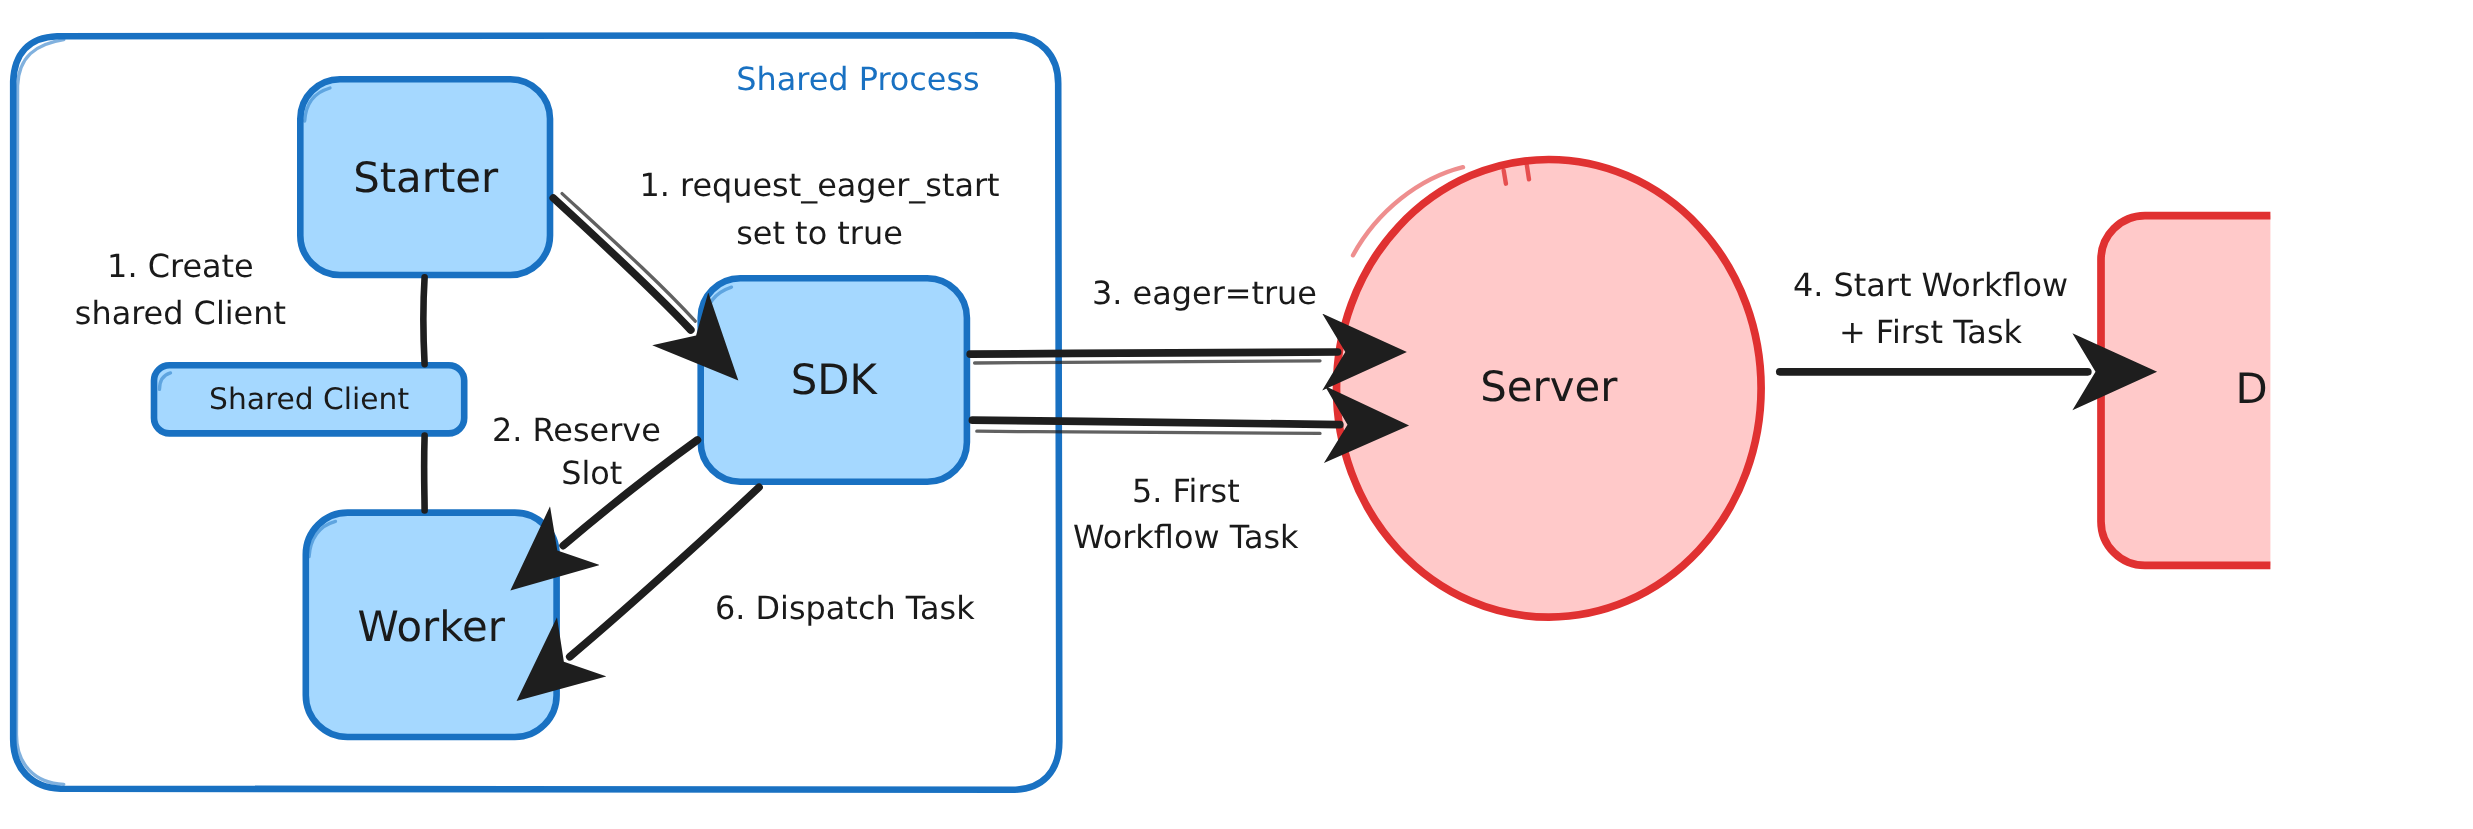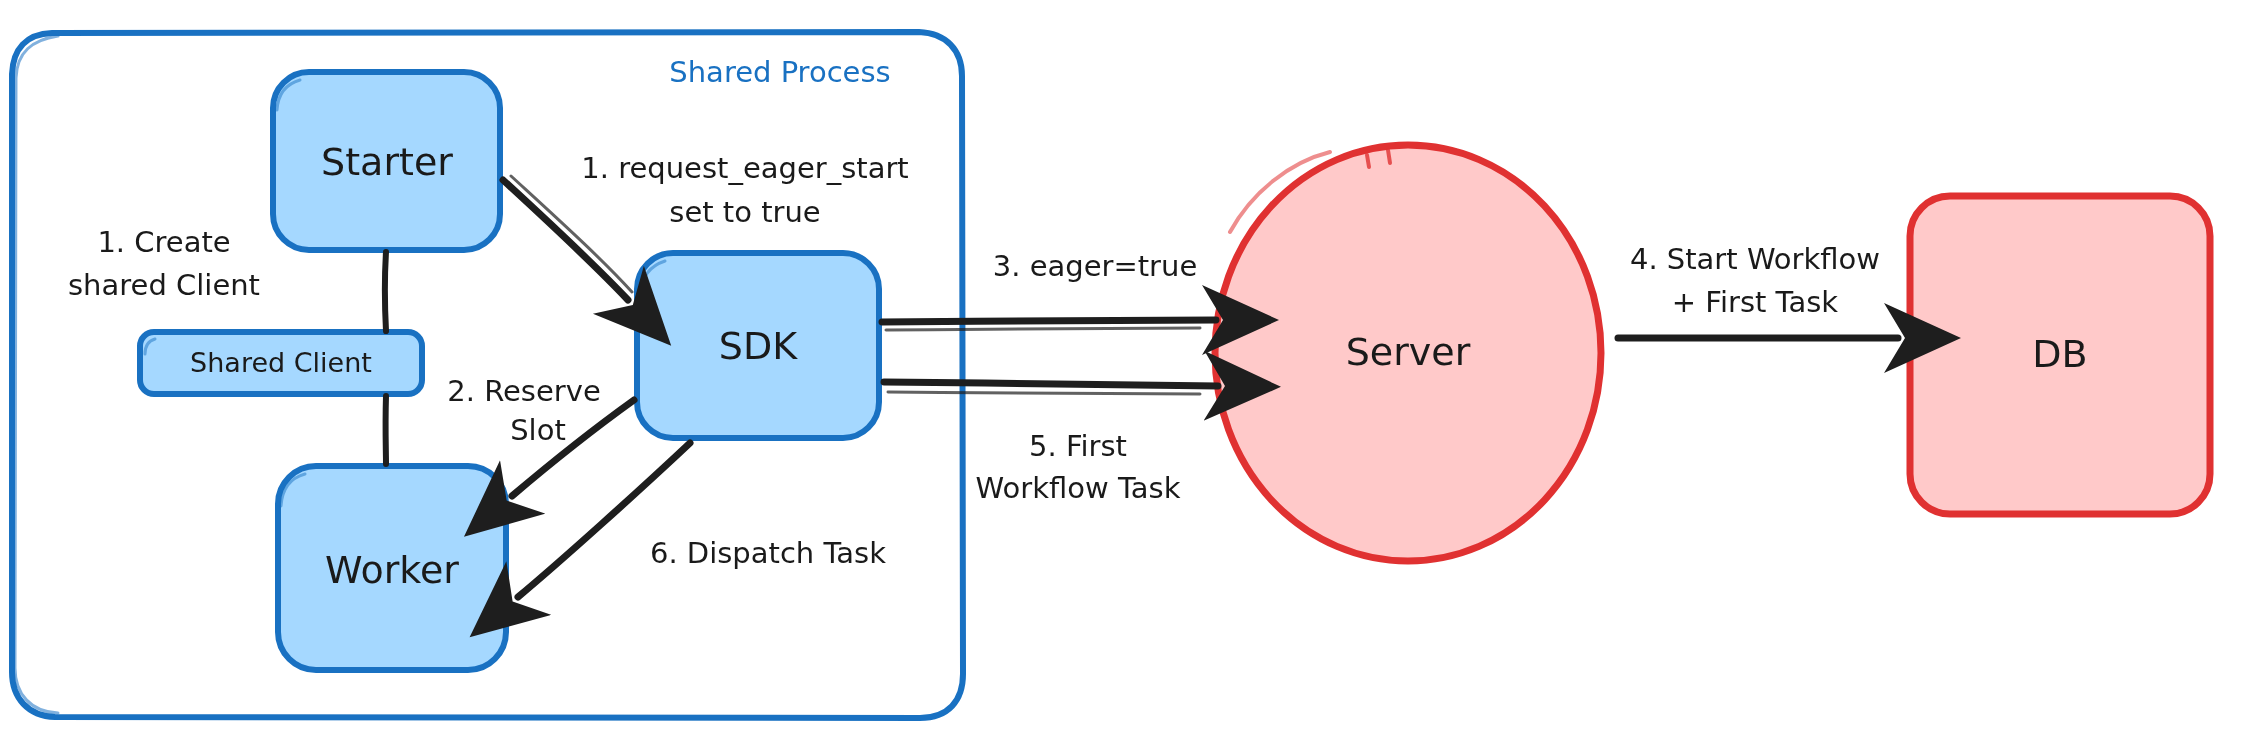--- a/index.html
+++ b/index.html
@@ -6,21 +6,21 @@
   html, body {
     margin: 0;
     padding: 0;
     background: #ffffff;
   }
   body {
     font-family: "DejaVu Sans", sans-serif;
   }
   #diagram-root {
     position: relative;
-    width: 2248px;
+    width: 2064px;
     height: 754px;
     background: #ffffff;
     overflow: hidden;
   }
   #diagram-svg {
     position: absolute;
     top: 0;
     left: 0;
     width: 2248px;
     height: 754px;

